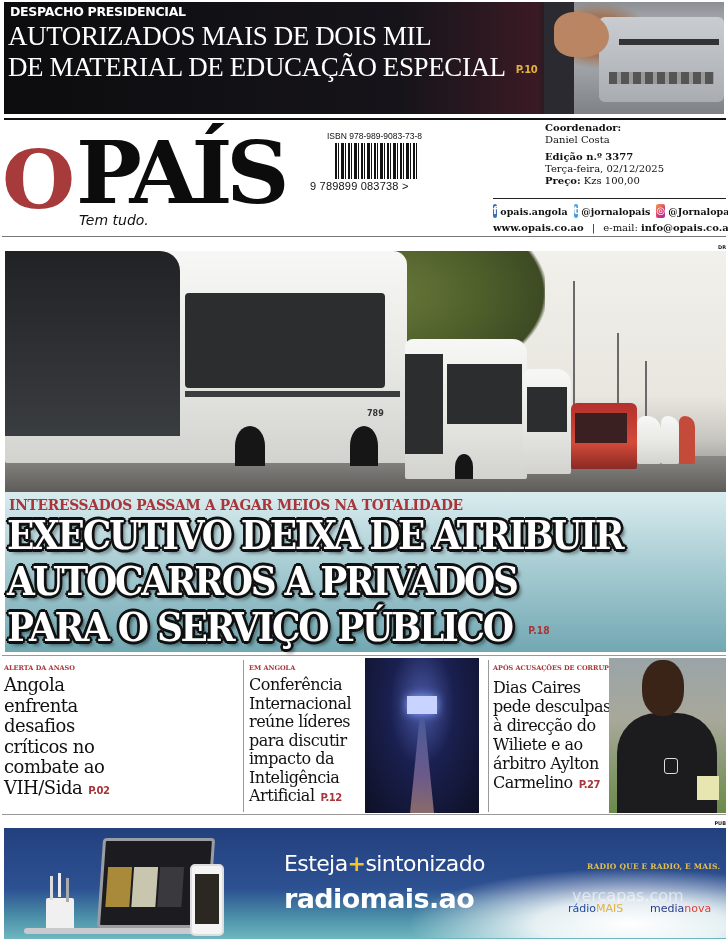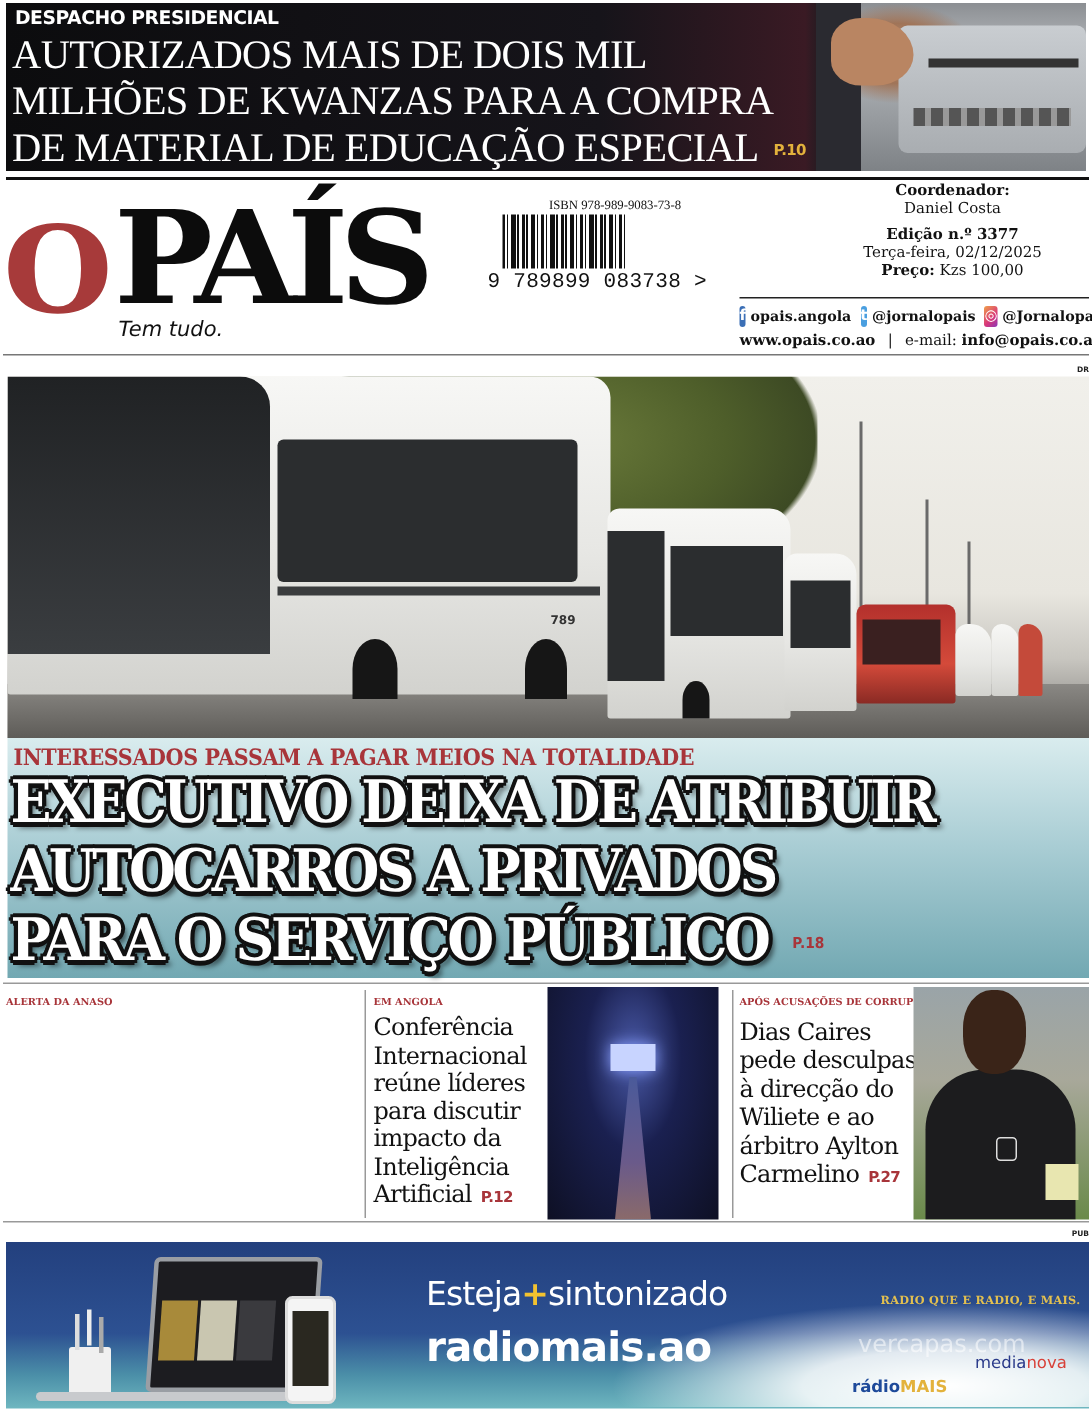--- a/index.html
+++ b/index.html
@@ -20,26 +20,26 @@
   .top-photo .arm { position: absolute; left: 0; top: 0; width: 30px; height: 112px; background: #2a2a30; }
 
   .rule-top { position: absolute; left: 4px; top: 118px; width: 722px; height: 2px; background: #111; }
 
   
   .logo { position: absolute; left: 2px; top: 128px; height: 90px; }
   .logo .o { position: absolute; left: 0; top: 5px; font-family: "DejaVu Serif", serif; font-weight: bold; font-size: 80px; color: #a73a3a; letter-spacing: -4px; transform: scaleX(1.05); transform-origin: left; }
   .logo .pais { position: absolute; left: 74px; top: 0; font-family: "DejaVu Serif", serif; font-weight: bold; font-size: 86px; line-height: 90px; color: #0c0c0c; letter-spacing: -6px; transform: scaleX(1.02); transform-origin: left; }
   .slogan { position: absolute; left: 79px; top: 212px; font-family: "DejaVu Sans", sans-serif; font-style: italic; font-size: 14px; color: #111; }
 
-  .isbn { position: absolute; left: 327px; top: 131px; font-family: Liberation Serif, serif; font-size: 8.5px; color: #111; margin-left: 39px; }
+  .isbn { position: absolute; left: 327px; top: 131px; font-family: Liberation Sans, sans-serif; font-size: 8.5px; color: #111; }
   .barcode { position: absolute; left: 335px; top: 143px; width: 82px; height: 36px;
       background: repeating-linear-gradient(90deg, #111 0 2px, #fff 2px 3px, #111 3px 4px, #fff 4px 6px, #111 6px 9px, #fff 9px 10px, #111 10px 11px, #fff 11px 13px); }
-  .barcode-num { position: absolute; left: 325px; top: 180px; font-family: Liberation Mono, monospace; font-size: 14px; color: #111; letter-spacing: 0.2px; }
-
-  .masthead-info { position: absolute; right: 3px; top: 122px; width: 180px; text-align: center; font-family: "DejaVu Serif", serif; font-size: 10px; line-height: 12px; color: #111; }
+  .barcode-num { position: absolute; left: 310px; top: 180px; font-family: Liberation Sans, sans-serif; font-size: 11px; color: #111; letter-spacing: 0.2px; }
+
+  .masthead-info { position: absolute; right: 3px; top: 122px; width: 180px; text-align: left; font-family: "DejaVu Serif", serif; font-size: 10px; line-height: 12px; color: #111; }
   .masthead-info .b { font-weight: bold; }
   .masthead-info .gap { height: 5px; }
   .rule-info { position: absolute; left: 493px; top: 198px; width: 233px; height: 1px; background: #222; }
   .social { position: absolute; left: 493px; top: 204px; width: 235px; display: flex; align-items: center; gap: 3px; font-family: "DejaVu Serif", serif; font-weight: bold; font-size: 9.5px; color: #111; white-space: nowrap; }
   .social .ico { display: inline-block; width: 14px; height: 14px; border-radius: 2px; color: #fff; font-family: "DejaVu Sans", sans-serif; font-size: 10px; line-height: 14px; text-align: center; font-weight: bold; }
   .ico.fb { background: #3b6fb6; }
   .ico.tw { background: #4a9fe0; }
   .ico.ig { background: linear-gradient(135deg, #f0a04a, #d8367a 60%, #8a3ab9); }
   .contact { position: absolute; left: 493px; top: 222px; width: 235px; font-family: "DejaVu Serif", serif; font-size: 10px; color: #111; white-space: nowrap; }
   .contact .b { font-weight: bold; }
@@ -106,34 +106,33 @@
   .ad .laptop .tile { position: absolute; top: 26px; width: 24px; height: 40px; }
   .ad .laptop-base { position: absolute; left: 20px; top: 100px; width: 200px; height: 6px; background: #c8cacd; border-radius: 3px; }
   .ad .phone { position: absolute; left: 186px; top: 36px; width: 34px; height: 72px; background: #f4f4f4; border-radius: 5px; border: 2px solid #ddd; }
   .ad .phone::after { content: ""; position: absolute; left: 3px; top: 8px; width: 24px; height: 50px; background: #2a2820; }
   .ad .cup { position: absolute; left: 42px; top: 70px; width: 28px; height: 32px; background: #f0f0f0; border-radius: 2px; }
   .ad .cup::before { content: ""; position: absolute; left: 4px; top: -22px; width: 3px; height: 24px; background: #ddd; box-shadow: 8px -3px 0 #eee, 16px 2px 0 #aaa; }
   .ad .tagline1 { position: absolute; left: 280px; top: 23px; font-family: "DejaVu Sans", sans-serif; font-size: 22px; color: #ffffff; letter-spacing: -0.6px; }
   .ad .tagline1 .plus { color: #f2c230; font-weight: bold; }
   .ad .tagline2 { position: absolute; left: 280px; top: 55px; font-family: "DejaVu Sans", sans-serif; font-weight: bold; font-size: 27px; color: #ffffff; letter-spacing: -0.6px; }
   .ad .slogan-ad { position: absolute; left: 583px; top: 34px; font-family: "DejaVu Serif", serif; font-weight: bold; font-size: 7.5px; color: #e3c050; letter-spacing: 0.2px; }
-  .ad .brand1 { position: absolute; left: 564px; top: 90px; font-family: "DejaVu Sans", sans-serif; font-weight: bold; font-size: 11px; color: #1e4a9a; }
+  .ad .brand1 { position: absolute; left: 564px; top: 74px; font-family: "DejaVu Sans", sans-serif; font-weight: normal; font-size: 11px; color: #1e4a9a; }
   .ad .brand1 .y { color: #e3b23c; }
   .ad .brand2 { position: absolute; left: 646px; top: 74px; font-family: "DejaVu Sans", sans-serif; font-size: 11px; color: #2a3a8a; }
   .ad .brand2 .r { color: #d8423a; }
   .ad .watermark { position: absolute; left: 568px; top: 58px; font-family: "DejaVu Sans", sans-serif; font-size: 16px; color: rgba(255,255,255,0.55); }
 </style>
 </head>
 <body>
 
 <div class="top-banner">
   <div class="kicker">DESPACHO PRESIDENCIAL</div>
   <div class="headline">
     <div>AUTORIZADOS MAIS DE DOIS MIL</div>
-    <div>MILHÕES DE KWANZAS PARA A COMPRA</div>
     <div><span>DE MATERIAL DE EDUCAÇÃO ESPECIAL</span><span class="pageref">P.10</span></div>
   </div>
   <div class="top-photo">
     <div class="arm"></div>
     <div class="machine"></div>
     <div class="hand"></div>
   </div>
 </div>
 <div class="rule-top"></div>
 
@@ -209,20 +208,28 @@
   <div class="lead-headline">
     <div>EXECUTIVO DEIXA DE ATRIBUIR</div>
     <div>AUTOCARROS A PRIVADOS</div>
     <div><span>PARA O SERVIÇO PÚBLICO</span><span class="pageref">P.18</span></div>
   </div>
 </div>
 <div class="rule-mid"></div>
 
 <div class="story story1">
   <div class="s-kicker">ALERTA DA ANASO</div>
+  <div class="s-headline big">
+    <div>Angola</div>
+    <div>enfrenta</div>
+    <div>desafios</div>
+    <div>críticos no</div>
+    <div>combate ao</div>
+    <div><span>VIH/Sida</span><span class="pageref">P.02</span></div>
+  </div>
 </div>
 <div class="vline" style="left:243px"></div>
 
 <div class="story story2">
   <div class="s-kicker">EM ANGOLA</div>
   <div class="s-headline" style="top:18px; line-height:18.5px;">
     <div>Conferência</div>
     <div>Internacional</div>
     <div>reúne líderes</div>
     <div>para discutir</div>

